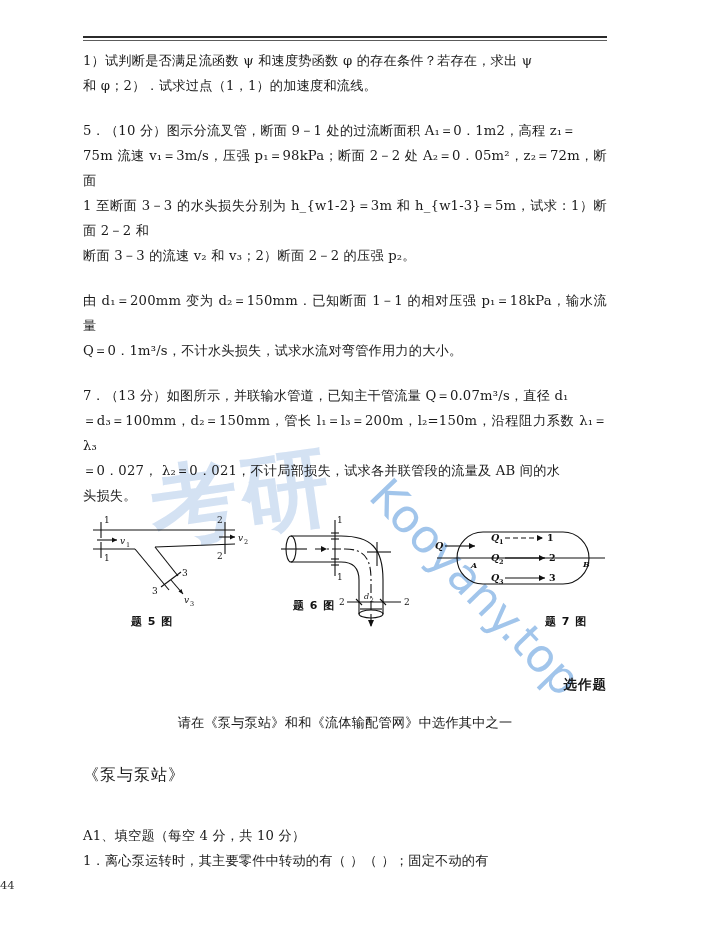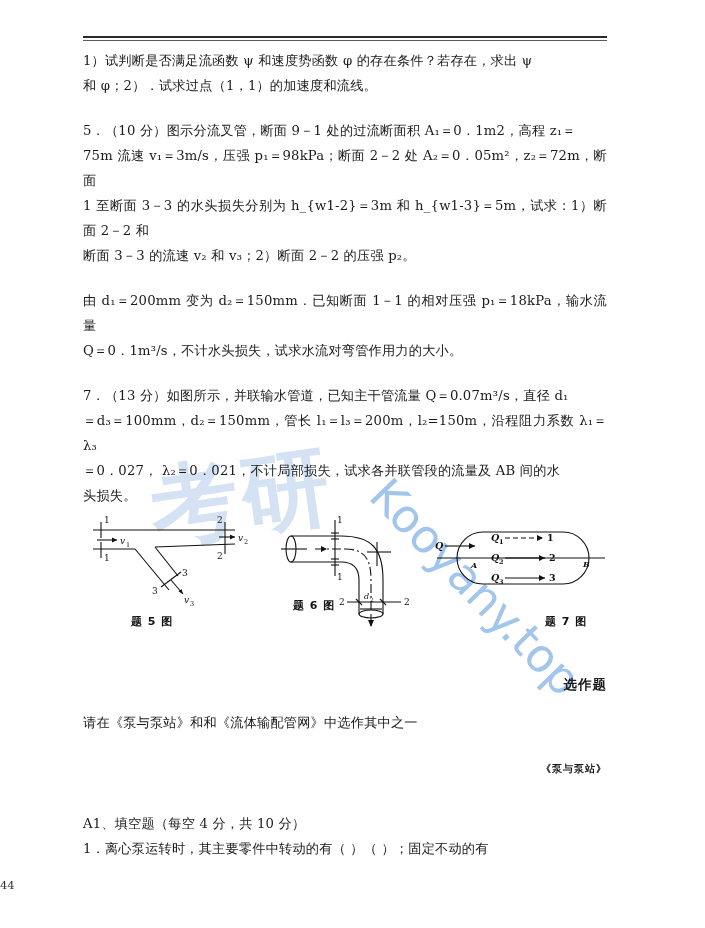--- a/index.html
+++ b/index.html
@@ -74,32 +74,32 @@
     line-height: 25px;
     text-align: justify;
     text-justify: inter-ideograph;
     margin: 0;
     letter-spacing: .2px;
   }
   .gap-sm { height: 11px; }
   .gap-md { height: 20px; }
   .gap-lg { height: 26px; }
 
-  .center { }
+  .center { text-align: center; }
   .heading {
     font-size: 13.5px;
     font-weight: bold;
     text-align: right;
     line-height: 25px;
     letter-spacing: 1px;
   }
   .subheading {
-    font-size: 10px;
-    font-weight: bold;
-    text-align: right;
+    font-size: 16px;
+    font-weight: normal;
+    text-align: left;
     line-height: 25px;
     letter-spacing: 1px;
   }
 
   
   .figures {
     position: relative;
     width: 524px;
     height: 118px;
     margin-top: 6px;

